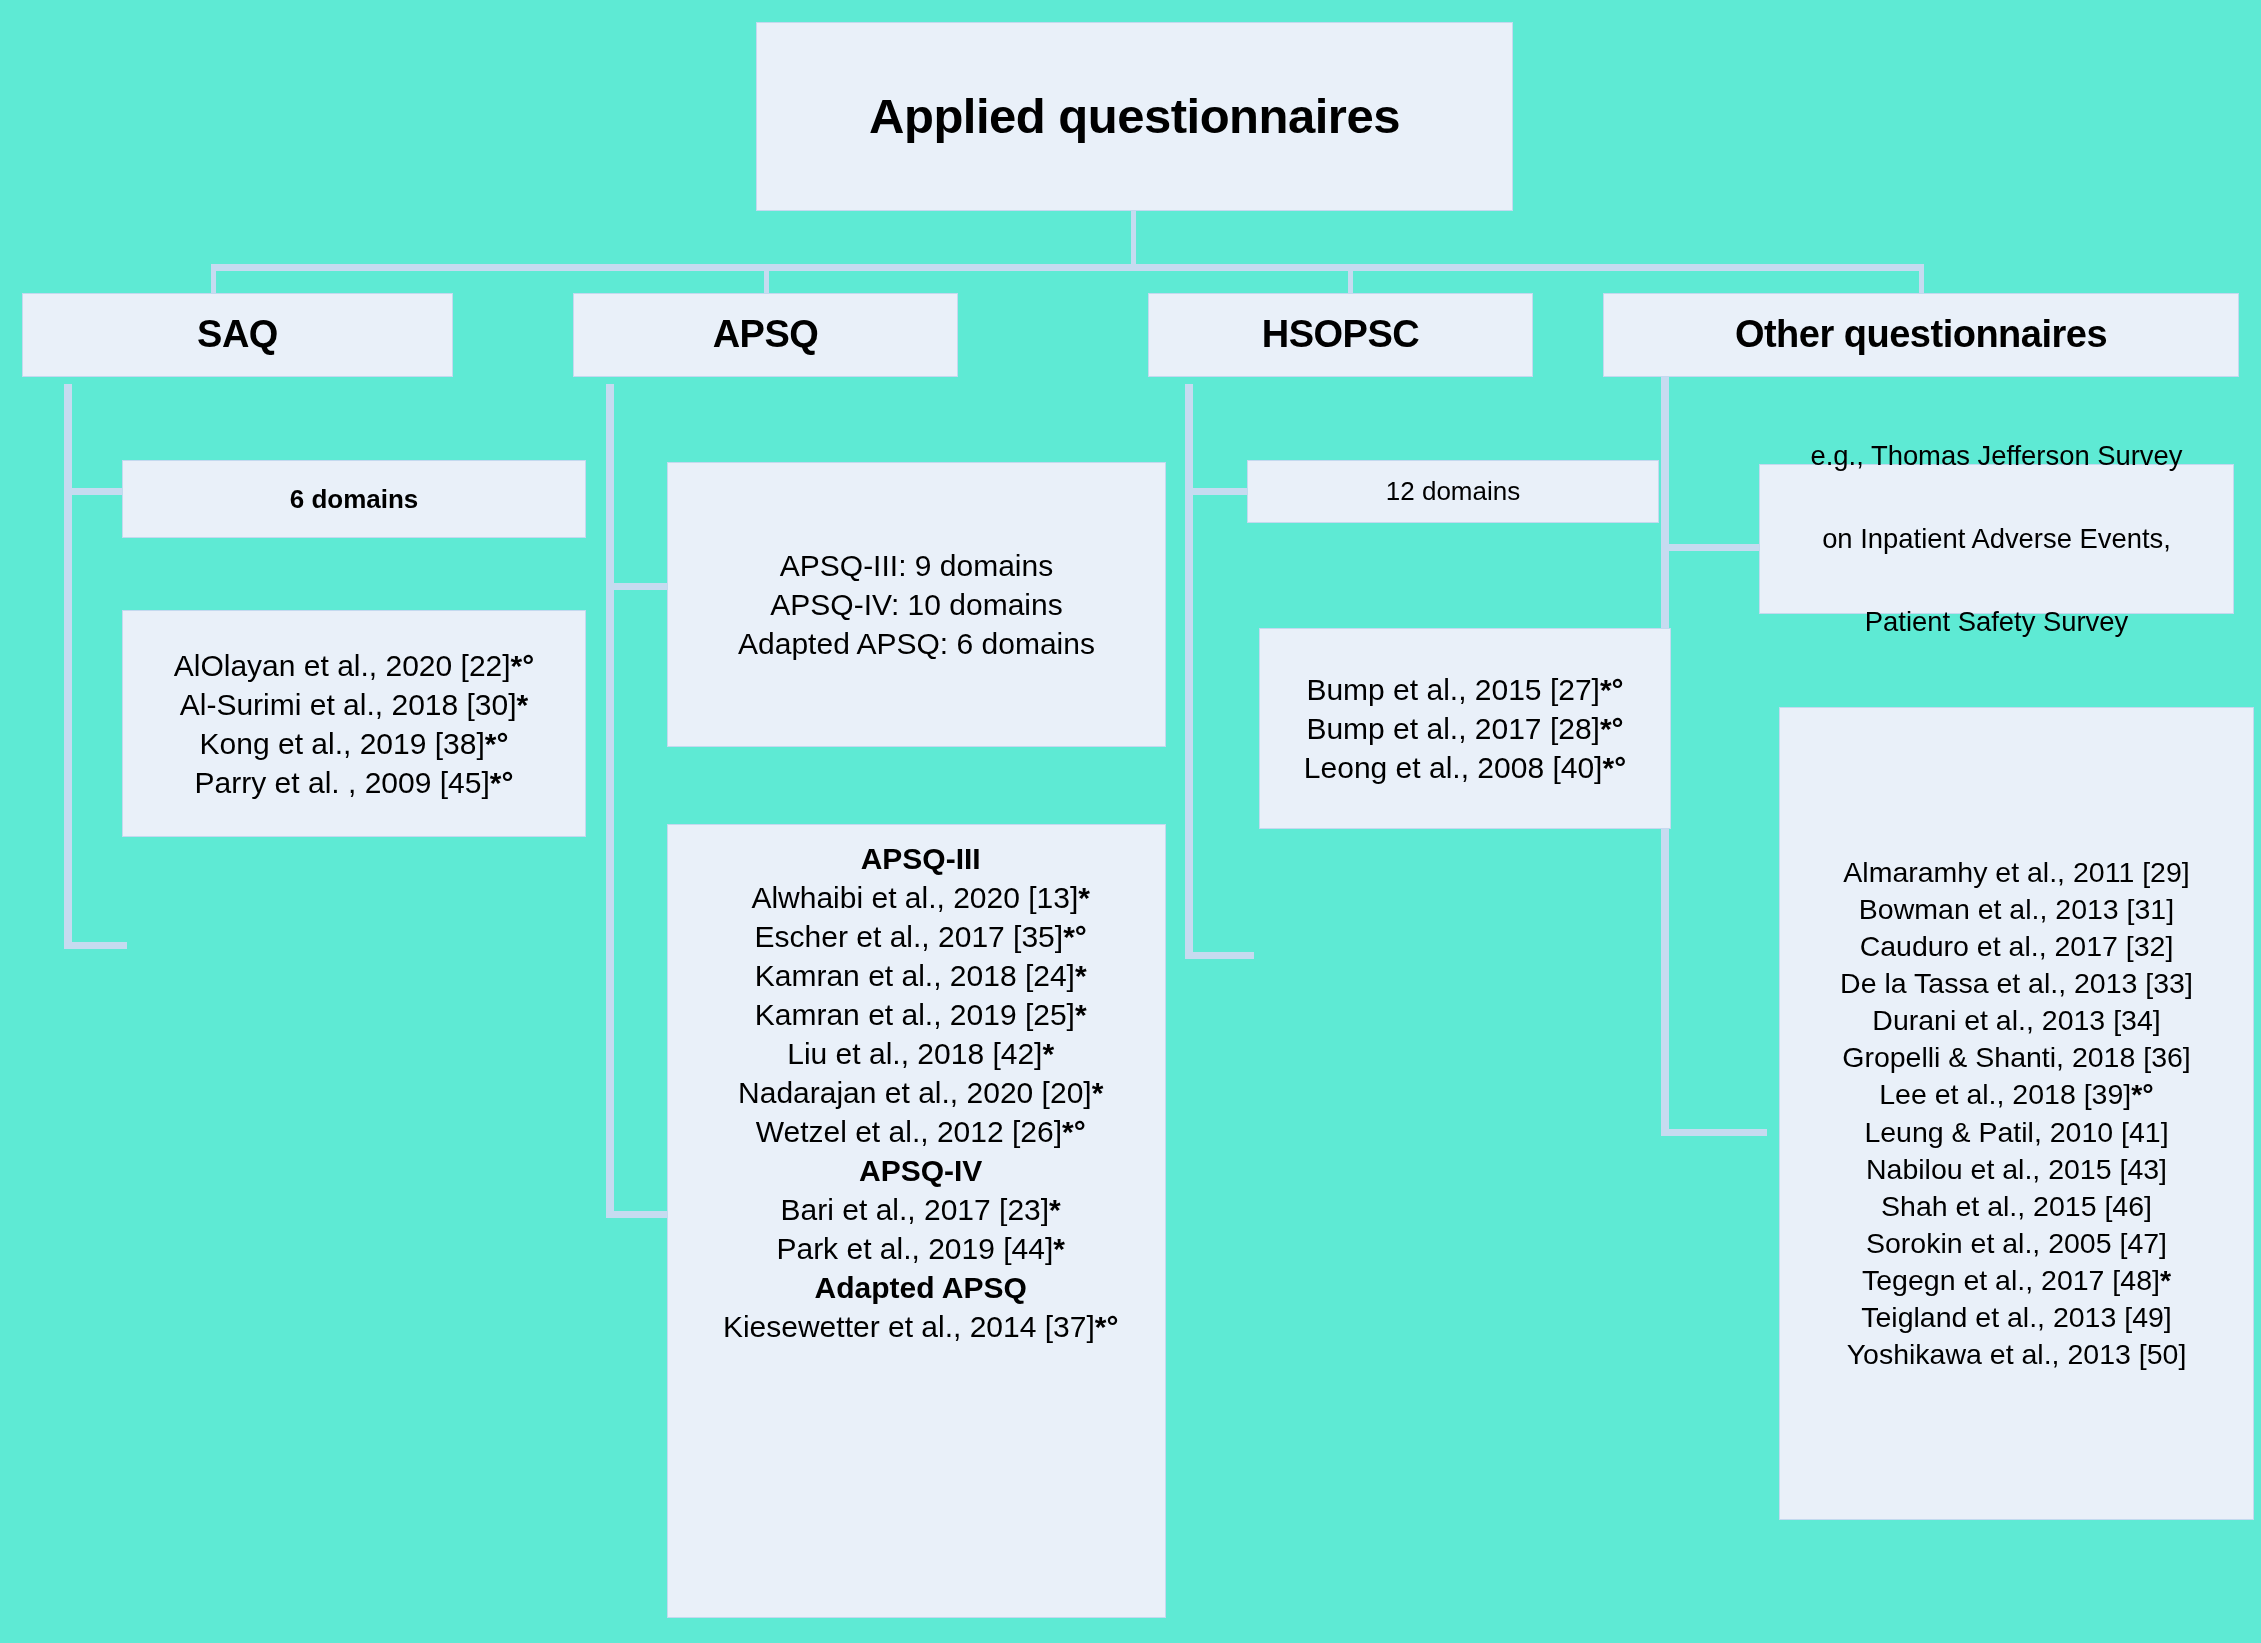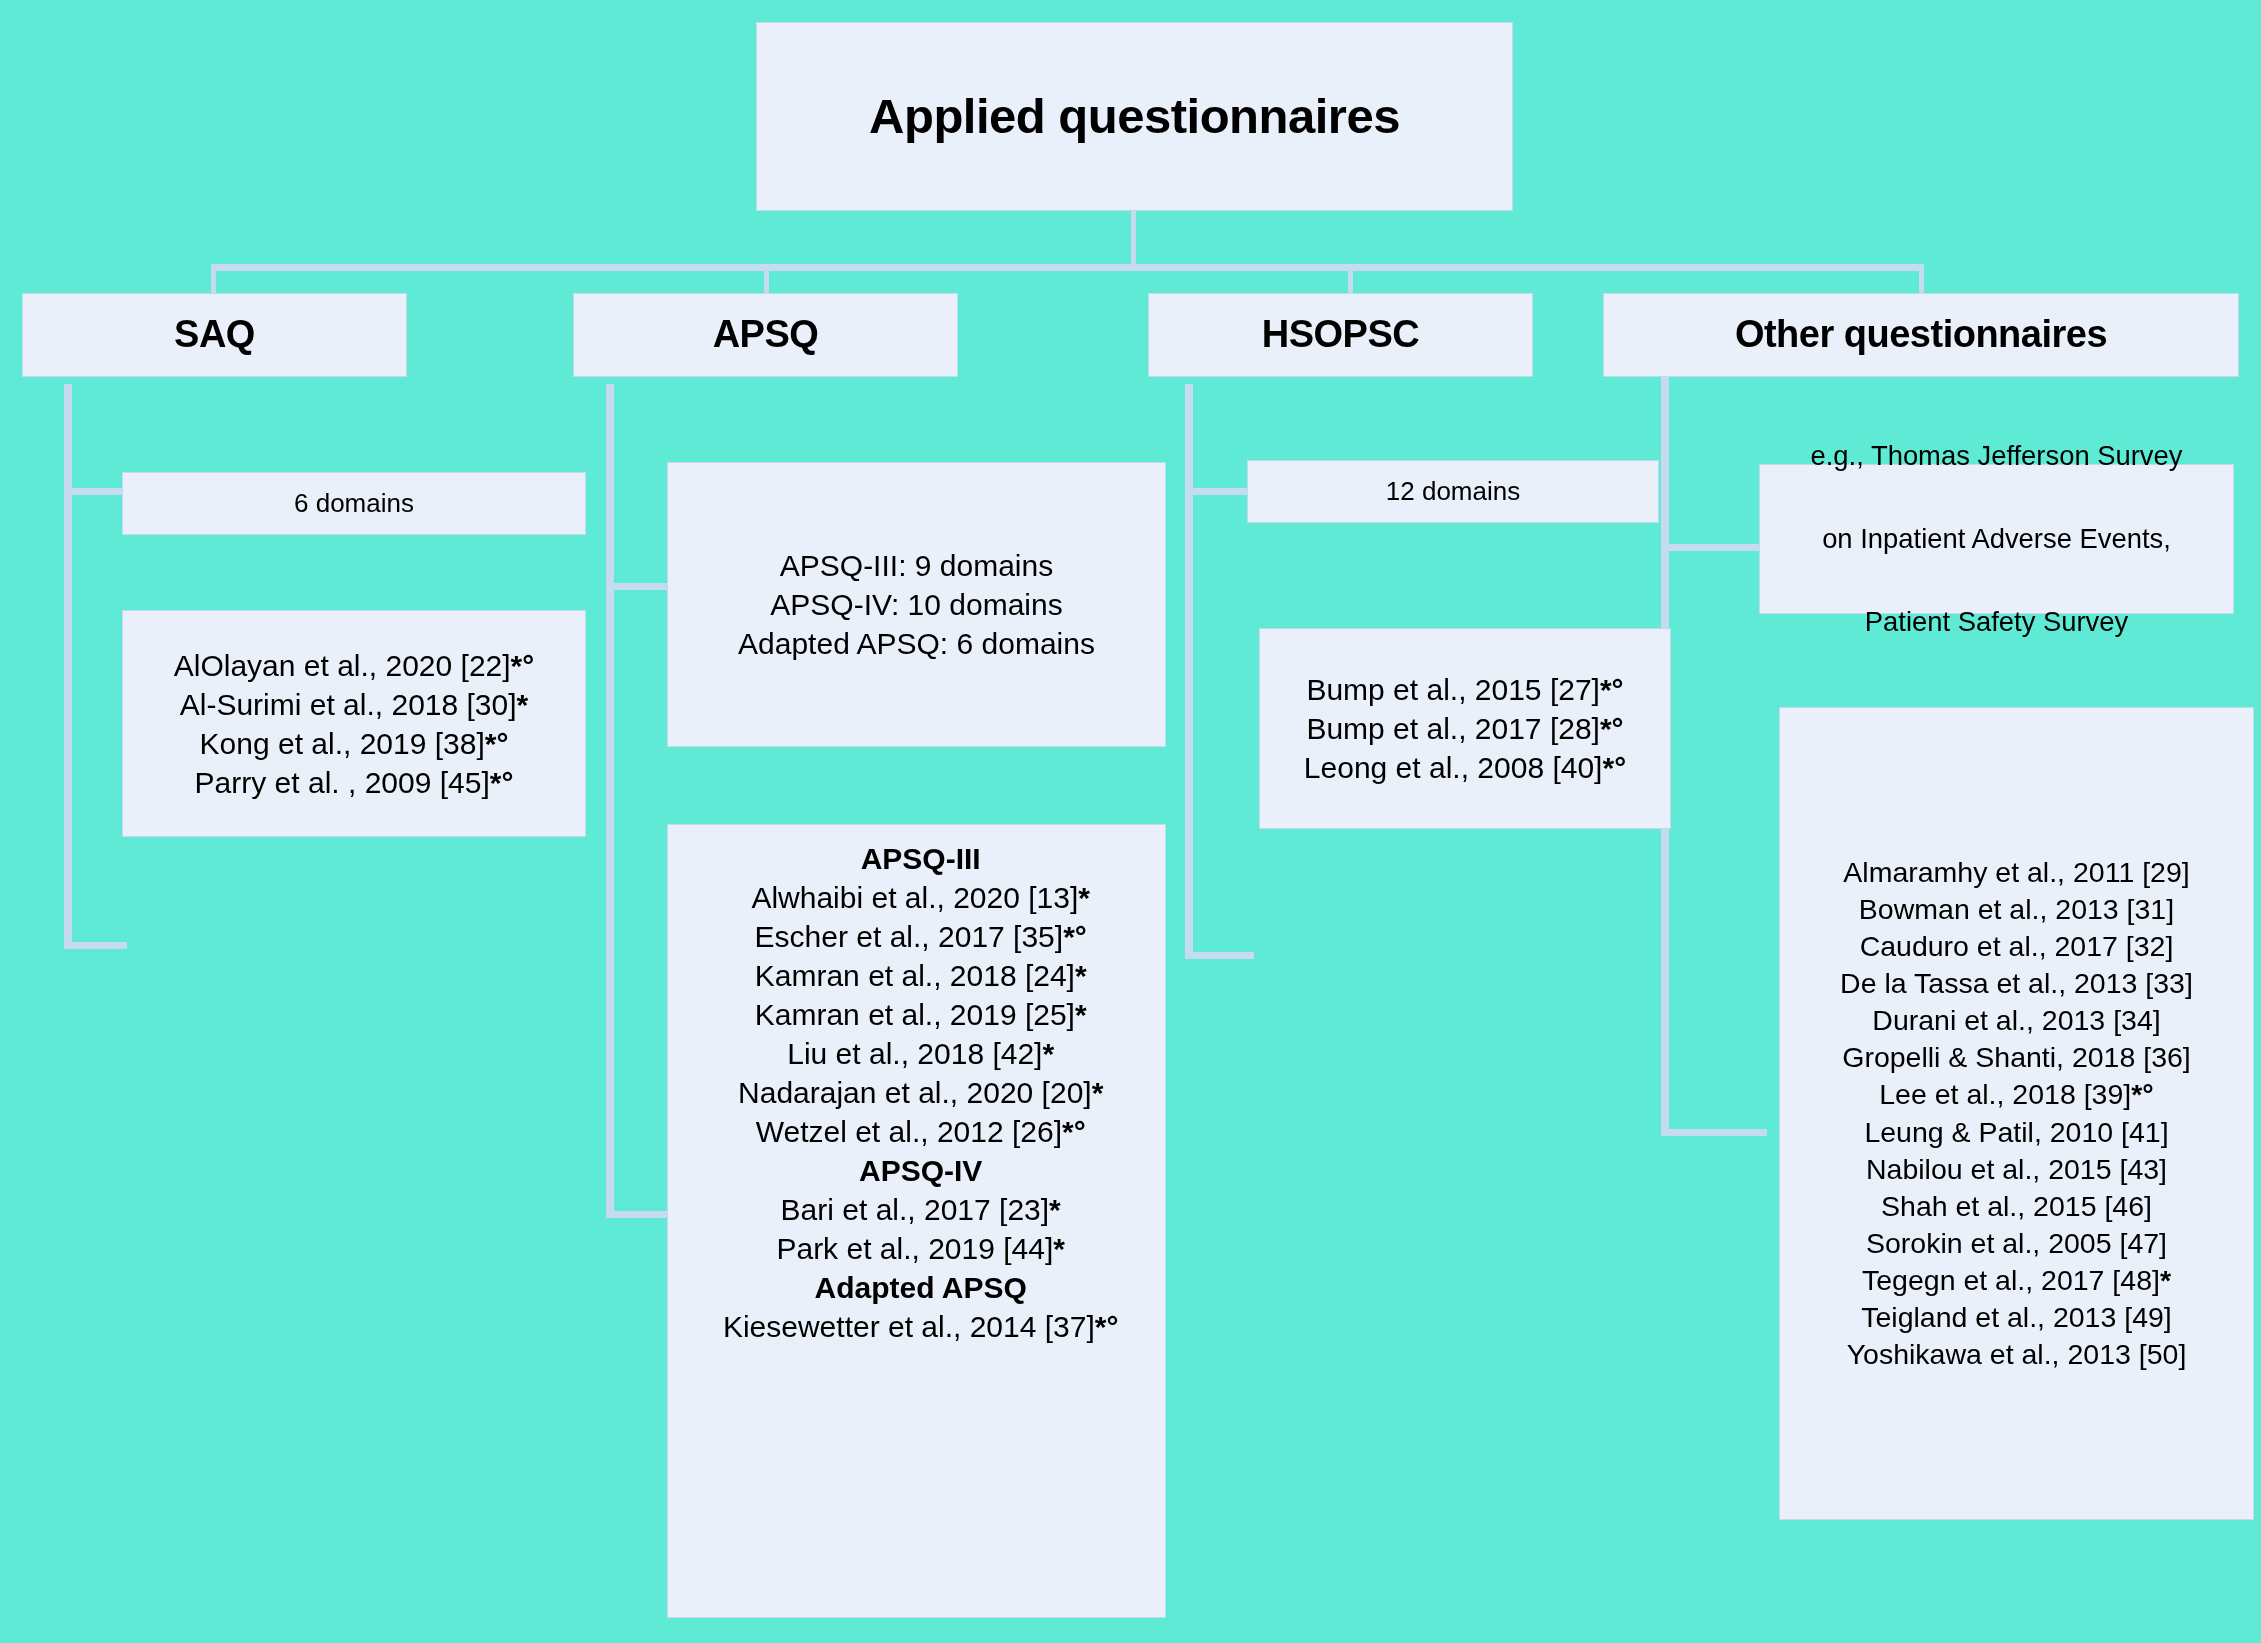--- a/index.html
+++ b/index.html
@@ -80,37 +80,37 @@
   <div class="conn" style="left:1185px;top:952px;width:69px;height:7.4px;"></div>
 
   <div class="conn" style="left:1661px;top:376px;width:8.4px;height:760px;"></div>
   <div class="conn" style="left:1661px;top:544px;width:106px;height:7.4px;"></div>
   <div class="conn" style="left:1661px;top:1129px;width:106px;height:7.4px;"></div>
 
   <div class="box header t-root" style="left:756px;top:22px;width:757px;height:189px;">
     <span class="line">Applied questionnaires</span>
   </div>
 
-  <div class="box header t-cat" style="left:22px;top:293px;width:385px;height:84px;">
+  <div class="box header t-cat" style="left:22px;top:293px;width:431px;height:84px;">
     <span class="line">SAQ</span>
   </div>
 
   <div class="box header t-cat" style="left:573px;top:293px;width:385px;height:84px;">
     <span class="line">APSQ</span>
   </div>
 
   <div class="box header t-cat" style="left:1148px;top:293px;width:385px;height:84px;">
     <span class="line">HSOPSC</span>
   </div>
 
   <div class="box header t-cat" style="left:1603px;top:293px;width:636px;height:84px;">
     <span class="line">Other questionnaires</span>
   </div>
 
-  <div class="box t-dom" style="left:122px;top:472px;width:464px;height:63px;">
+  <div class="box t-dom" style="left:122px;top:460px;width:464px;height:78px;font-weight:bold;">
     <span class="line">6 domains</span>
   </div>
 
   <div class="box t-body" style="left:122px;top:610px;width:464px;height:227px;">
     <span class="line"><span>AlOlayan et al., 2020 [22]</span><b class="sup">*°</b></span>
     <span class="line"><span>Al-Surimi et al., 2018 [30]</span><b class="sup">*</b></span>
     <span class="line"><span>Kong et al., 2019 [38]</span><b class="sup">*°</b></span>
     <span class="line"><span>Parry et al. , 2009 [45]</span><b class="sup">*°</b></span>
   </div>
 

